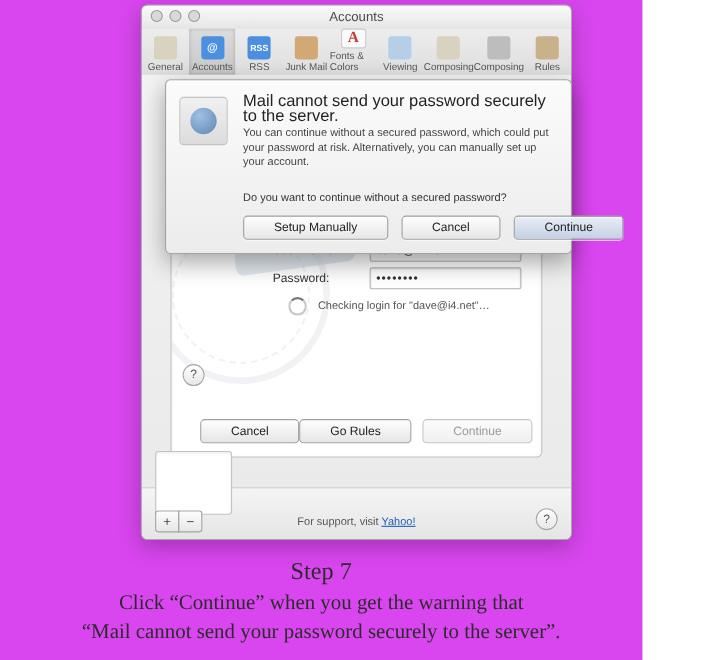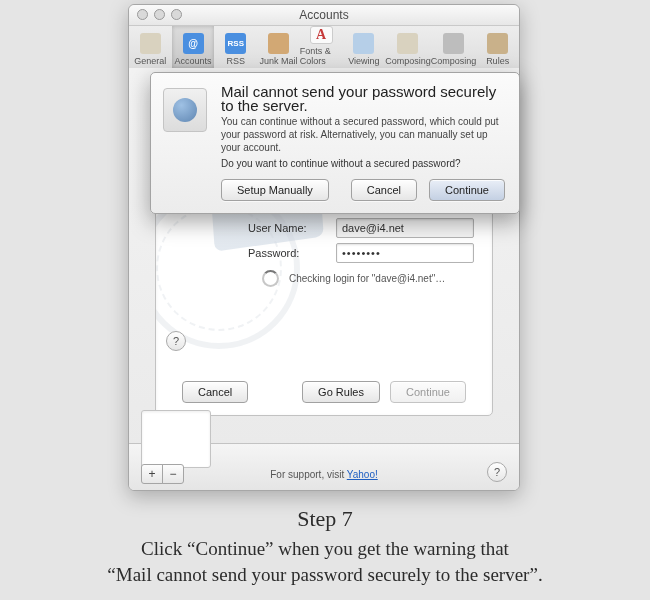--- a/index.html
+++ b/index.html
@@ -1,16 +1,16 @@
 <!DOCTYPE html>
 <html><head>
 <meta charset="utf-8">
 <style>
 html,body{margin:0;padding:0;width:650px;height:600px;font-family:"Lucida Grande","Helvetica Neue",Arial,sans-serif;font-size:11px;color:#222;background:#fff;overflow:hidden}
-.stage{width:650px;height:600px;position:relative;background:#e5e5e5}
+.stage{width:584px;height:600px;position:relative;background:#d946ef}
 
 
 .win{position:absolute;left:128px;top:4px;width:390px;height:485px;border:1px solid #a7a7a7;border-radius:6px;background:linear-gradient(#f7f7f7,#ececec);box-shadow:0 6px 20px rgba(0,0,0,.25)}
 .titlebar{height:20px;position:relative;text-align:center;line-height:20px;border-bottom:1px solid #c9c9c9;color:#4b4b4b;font-size:12px;background:linear-gradient(#fafafa,#e7e7e7);border-radius:6px 6px 0 0}
 .traffic{position:absolute;left:8px;top:4px;display:flex;gap:6px}
 .tl{width:11px;height:11px;border-radius:50%;border:1px solid #999;background:#d9d9d9;box-sizing:border-box}
 .toolbar{height:42px;display:flex;border-bottom:1px solid #b8b8b8;background:linear-gradient(#ededed,#dedede)}
 .tbitem{flex:1;display:flex;flex-direction:column;align-items:center;justify-content:flex-end;padding-bottom:2px;font-size:9px;color:#565656}
 .tbitem.sel{background:linear-gradient(#dcdcdc,#c7c7c7);box-shadow:inset 0 0 4px rgba(0,0,0,.2)}
 .tbicon{width:21px;height:21px;border-radius:3px;margin-bottom:2px;display:flex;align-items:center;justify-content:center;font-size:10px;font-weight:bold;color:#fff}
@@ -21,21 +21,21 @@
 .watermark{position:absolute;left:-18px;top:108px;width:150px;height:150px;border:6px solid #d8dee4;border-radius:50%;opacity:.38}
 .watermark:before{content:"";position:absolute;inset:12px;border:2px dashed #d8dee4;border-radius:50%}
 .birdwm{position:absolute;left:55px;top:70px;width:110px;height:95px;background:linear-gradient(#cdd9e6,#aebfd2);border-radius:8px;transform:rotate(-8deg)skewX(-4deg);opacity:.35}
 
 .formrow{position:absolute;left:92px;right:18px;height:22px;display:flex;align-items:center;gap:8px;font-size:11px;color:#333}
 .formrow .lab{width:80px;text-align:left;color:#333}
 .tf{flex:1;height:18px;border:1px solid #b3b3b3;border-radius:2px;background:#fff;padding:0 5px;box-shadow:inset 0 1px 2px rgba(0,0,0,.12);font-size:11px;line-height:18px;color:#333;white-space:nowrap;overflow:hidden;letter-spacing:0}
 .status{position:absolute;left:106px;top:191px;font-size:10px;color:#555;display:flex;align-items:center;gap:10px}
 .spin{width:13px;height:13px;border:2px solid #c7c7c7;border-top-color:#777;border-radius:50%}
 
-.bbtn{display:inline-flex;align-items:center;justify-content:center;height:20px;padding:0 15px;border:1px solid #a1a1a1;border-radius:4px;background:linear-gradient(#fefefe,#e6e6e6);font-size:11px;color:#222;box-shadow:0 1px 0 rgba(255,255,255,.6),inset 0 1px 0 rgba(255,255,255,.8);white-space:nowrap}
+.bbtn{display:inline-flex;align-items:center;justify-content:center;height:20px;padding:0 27px;border:1px solid #a1a1a1;border-radius:4px;background:linear-gradient(#fefefe,#e6e6e6);font-size:11px;color:#222;box-shadow:0 1px 0 rgba(255,255,255,.6),inset 0 1px 0 rgba(255,255,255,.8);white-space:nowrap}
 .bbtn.ghost{color:#9a9a9a;border-color:#c4c4c4;background:linear-gradient(#fcfcfc,#f0f0f0)}
 .bbtn.primary{background:linear-gradient(#e9eef7,#c4d0e3)}
 
 .navrow{position:absolute;left:0;right:0;bottom:12px;display:flex;justify-content:space-between;padding:0 26px}
 .navrow .grp{display:flex;gap:10px}
 
 .help{width:18px;height:18px;border:1px solid #a9a9a9;border-radius:50%;display:flex;align-items:center;justify-content:center;background:linear-gradient(#fefefe,#e7e7e7);font-size:11px;color:#555}
 .help1{position:absolute;left:10px;bottom:64px}
 
 
@@ -48,21 +48,21 @@
 .supp{position:absolute;left:0;right:0;bottom:10px;text-align:center;font-size:10px;color:#555}
 .supp a{color:#1f5fc2;text-decoration:underline}
 .help2{position:absolute;right:12px;bottom:8px}
 
 
 .alert{position:absolute;left:150px;top:72px;width:370px;border:1px solid #a3a3a3;border-radius:5px;background:linear-gradient(#fbfbfb,#ececec);box-shadow:0 8px 22px rgba(0,0,0,.35);padding:12px 14px 12px 70px;box-sizing:border-box}
 .aicon{position:absolute;left:12px;top:15px;width:44px;height:44px}
 .stamp{width:44px;height:44px;background:linear-gradient(#f0f0f0,#dcdcdc);border:1px solid #c4c4c4;border-radius:4px;box-sizing:border-box;display:flex;align-items:center;justify-content:center}
 .stamp:before{content:"";width:24px;height:24px;border-radius:50%;background:radial-gradient(circle at 35% 30%,#9fc1e4,#5f86b2)}
 .atitle{font-weight:normal;font-size:15px;color:#222;margin-bottom:2px;line-height:14px}
-.abody{font-size:10px;color:#444;line-height:13px;margin-bottom:4px}
+.abody{font-size:10px;color:#444;line-height:13px;margin-bottom:21px}
 .aq{font-size:10px;color:#333;margin-bottom:10px}
 .abtns{display:flex;justify-content:space-between;gap:12px}
 .abtns .right{display:flex;gap:12px}
 
 
 .caption{position:absolute;left:0;right:0;top:506px;text-align:center;font-family:Liberation Serif, serif;color:#2c2c2c}
 .caption .h{font-size:22px;margin-bottom:4px}
 .caption .p{font-size:19px;line-height:26px}
 </style>
 </head>

